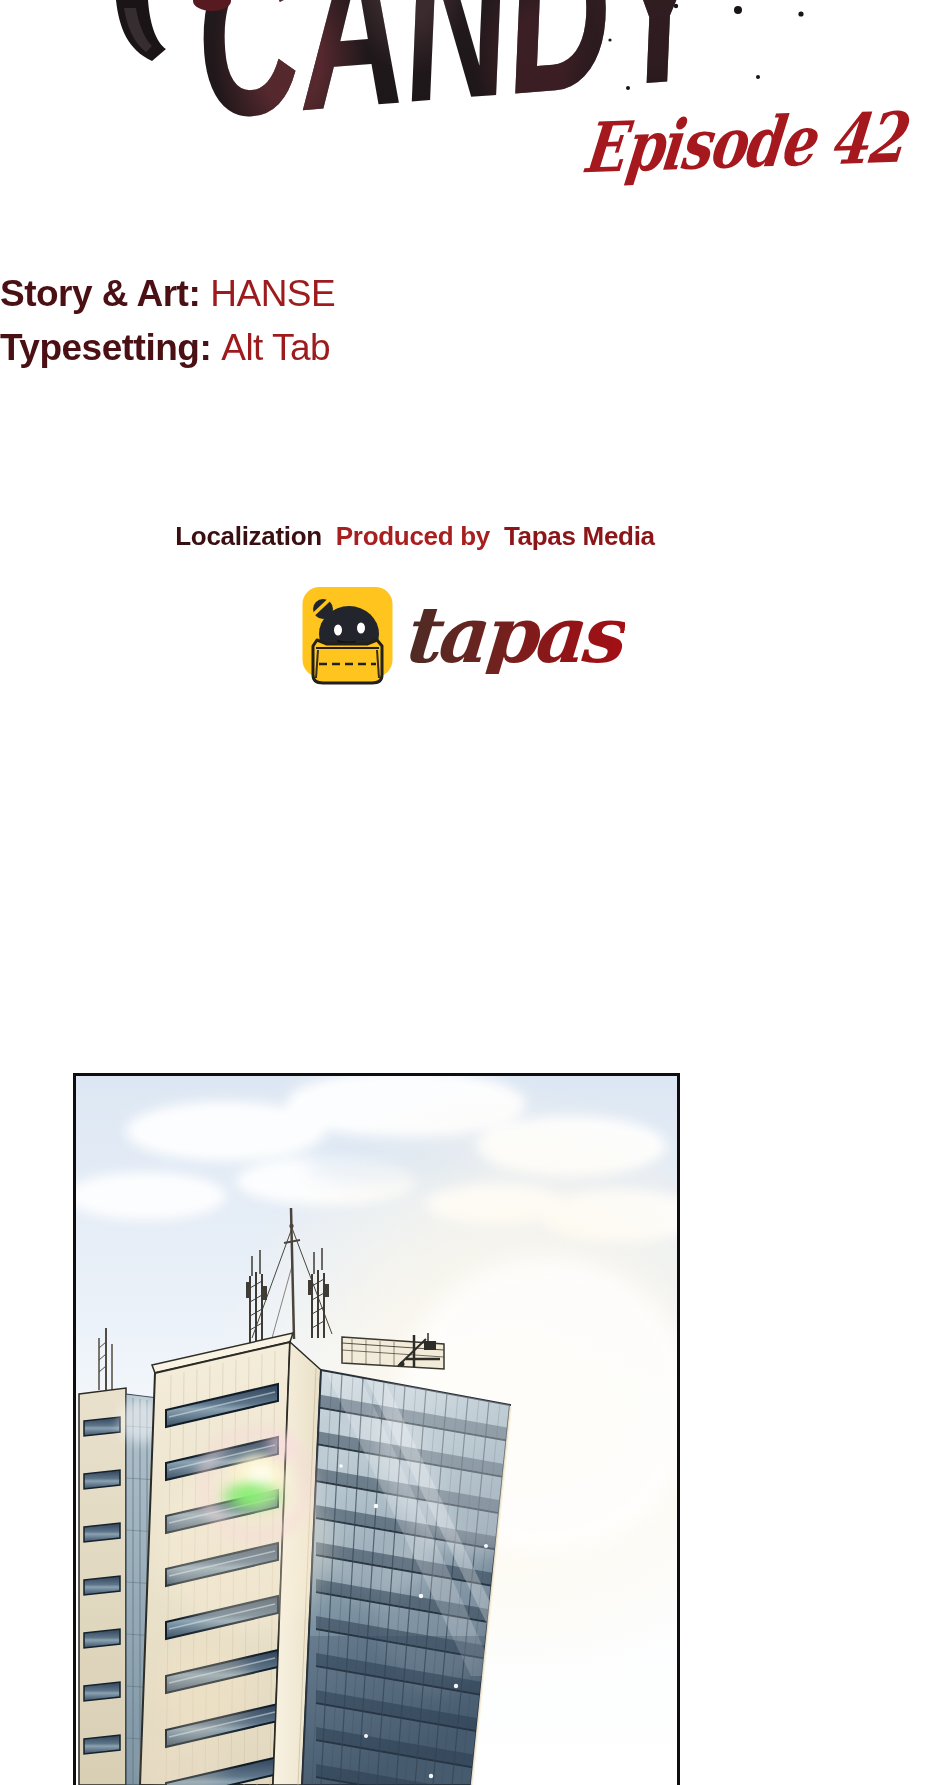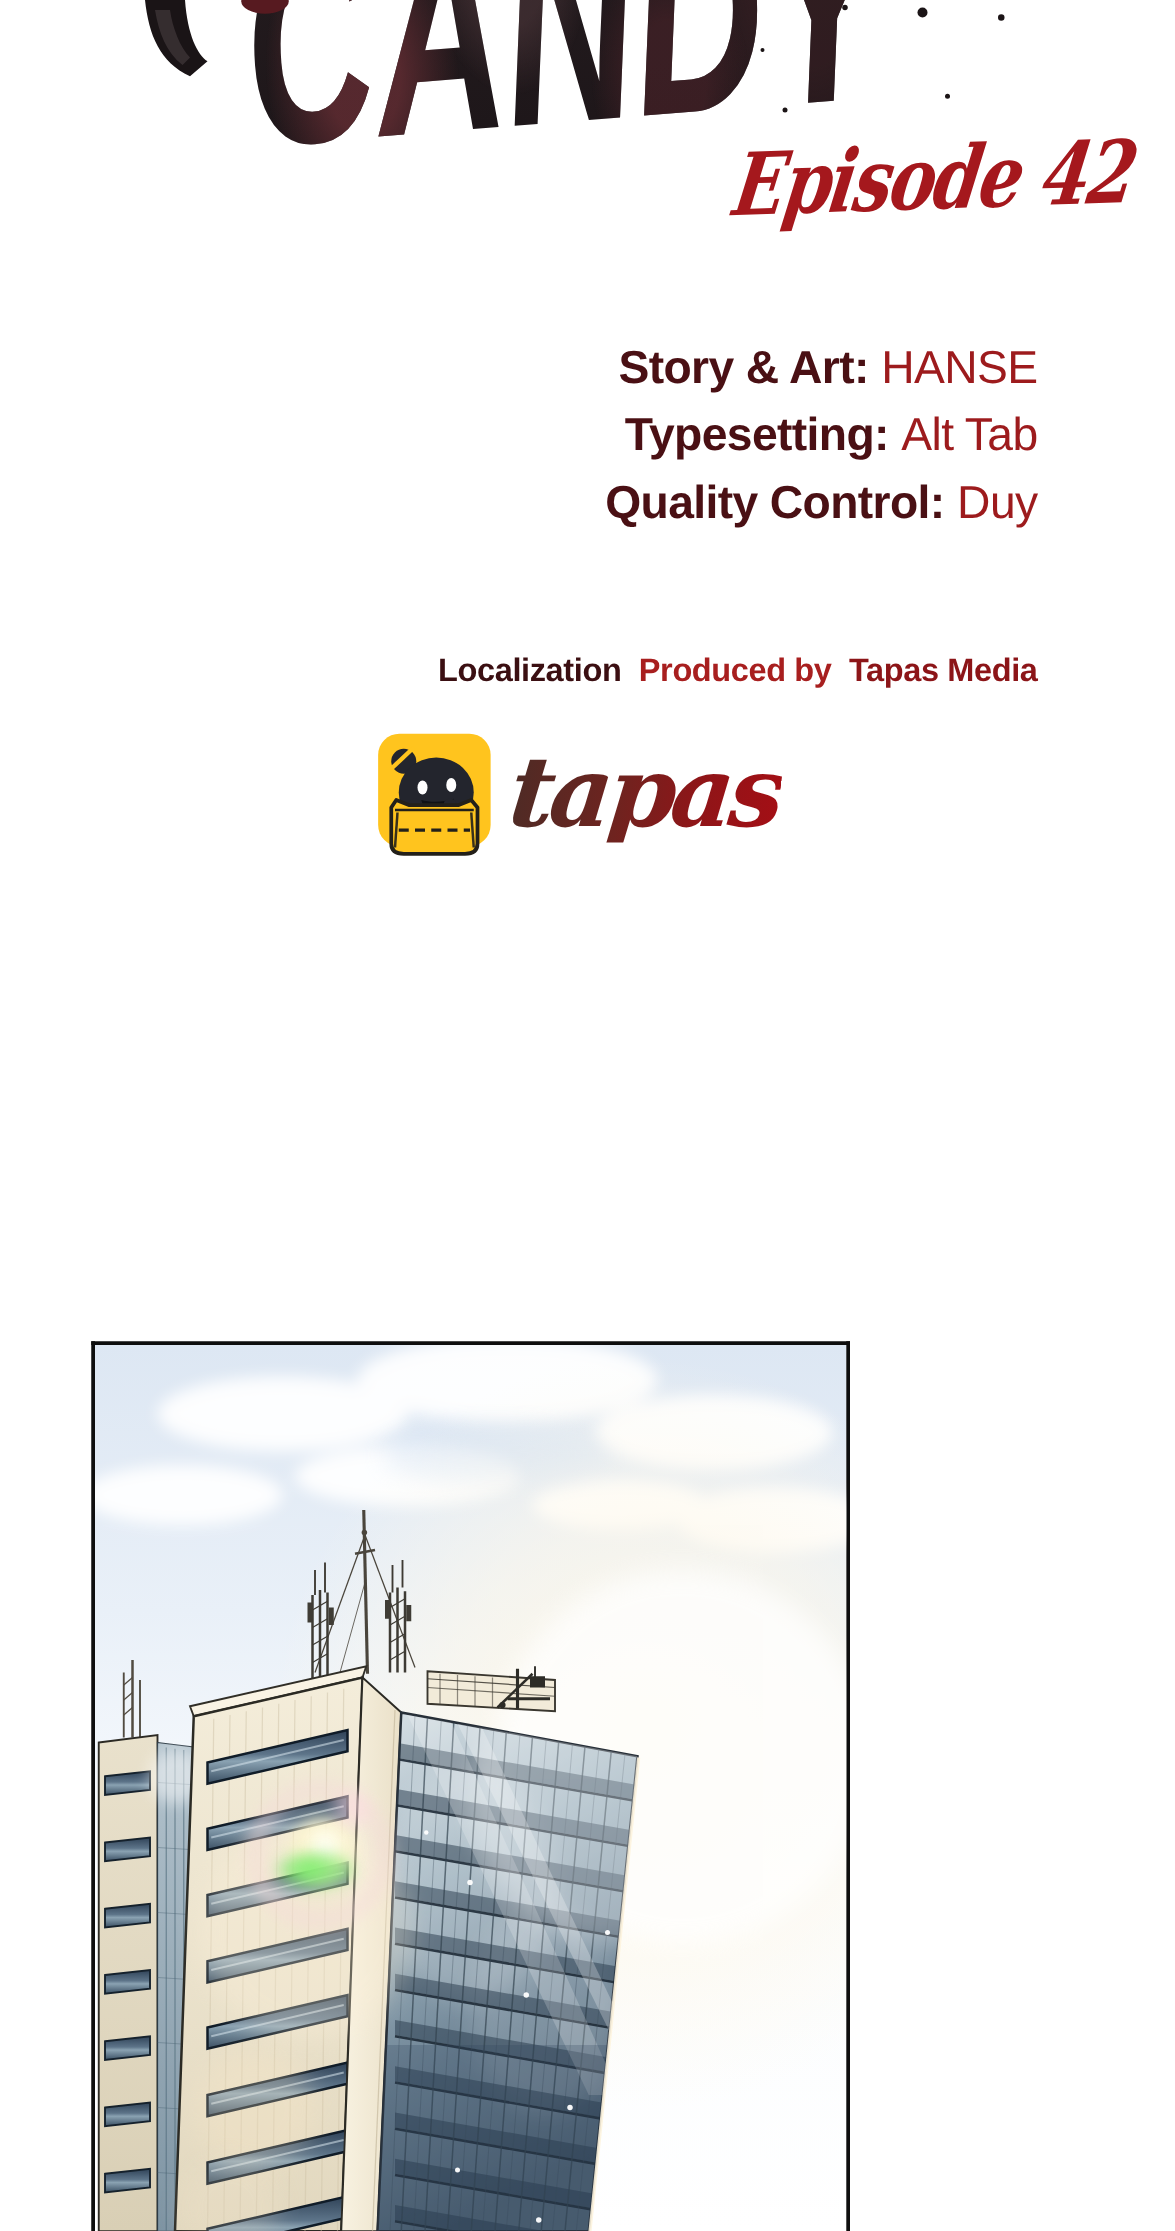--- a/index.html
+++ b/index.html
@@ -26,26 +26,26 @@
 
   
   .episode{
     position:absolute;left:582px;top:116px;white-space:nowrap;
     font-family:"DejaVu Serif",serif;font-style:italic;font-weight:700;font-size:62px;
     color:#a5181d;letter-spacing:-2px;
     transform:skewX(-10deg) scale(0.88,1.12) rotate(-1.5deg);transform-origin:0 100%;
   }
 
   
-  .credits{position:absolute;top:267px;left:0;width:830px;text-align:right;
+  .credits{position:absolute;top:267px;left:0;width:830px;text-align:left;
            font-size:37px;line-height:54px;letter-spacing:-0.5px;}
   .credit-label{font-weight:800;color:#4a1014;margin-right:10px;}
   .credit-value{font-weight:500;color:#9d1b1d;}
 
-  .localization{position:absolute;top:521px;left:0;width:830px;text-align:right;
+  .localization{position:absolute;top:521px;left:0;width:830px;text-align:center;
                 font-size:26px;font-weight:700;letter-spacing:-0.3px;}
   .loc-dark{color:#3b0f12;}
   .loc-red{color:#a81f1f;margin:0 7px;}
   .loc-pub{color:#8c1518;}
 
   
   .tapas-icon{position:absolute;left:302px;top:586px;}
   .tapas-wordmark{
     position:absolute;left:404px;top:596px;line-height:1;white-space:nowrap;
     font-family:"DejaVu Serif",serif;font-style:italic;font-weight:700;font-size:78px;
@@ -85,23 +85,20 @@
   </div>
 
   <div class="episode">Episode 42</div>
 
   <div class="credits">
     <div class="credit-line">
       <span class="credit-label">Story &amp; Art:</span><span class="credit-value">HANSE</span>
     </div>
     <div class="credit-line">
       <span class="credit-label">Typesetting:</span><span class="credit-value">Alt Tab</span>
-    </div>
-    <div class="credit-line">
-      <span class="credit-label">Quality Control:</span><span class="credit-value">Duy</span>
     </div>
   </div>
 
   <div class="localization">
     <span class="loc-dark">Localization</span>
     <span class="loc-red">Produced by</span>
     <span class="loc-pub">Tapas Media</span>
   </div>
 
   <svg class="tapas-icon" width="91" height="102" viewBox="0 0 91 102">

